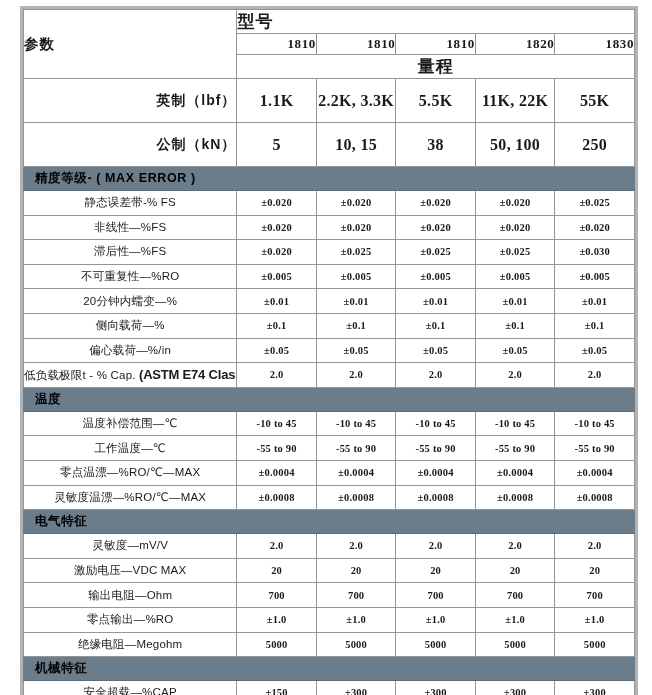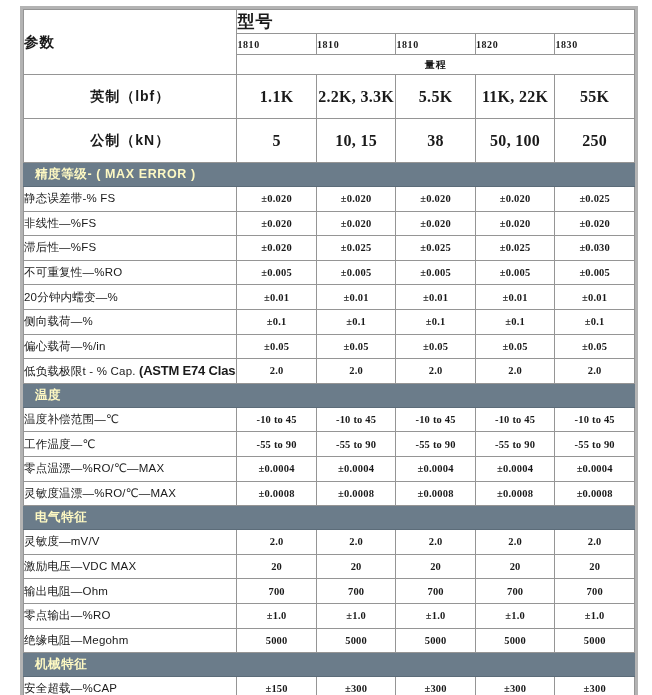--- a/index.html
+++ b/index.html
@@ -55,69 +55,69 @@
     letter-spacing: 1px;
     height: 56px;
   }
   .grp-head {
     font-weight: bold;
     font-size: 17px;
     height: 19px;
     letter-spacing: 1px;
   }
   .model-cell {
-    text-align: left;
-    font-size: 10px;
+    text-align: right;
+    font-size: 13px;
     font-weight: bold;
     letter-spacing: 0.6px;
     height: 20px;
     font-family: "Liberation Serif", "DejaVu Serif", serif;
   }
   .range-head {
     font-weight: bold;
-    font-size: 10px;
+    font-size: 17px;
     text-align: center;
     height: 19px;
     letter-spacing: 1px;
   }
   .big-label {
     font-weight: bold;
     font-size: 14px;
-    text-align: center;
+    text-align: right;
     height: 43px;
     letter-spacing: 1px;
   }
   .big-val {
     text-align: center;
     font-size: 16px;
     font-weight: bold;
     letter-spacing: 0.3px;
     height: 43px;
     font-family: "Liberation Serif", "DejaVu Serif", serif;
   }
   tr.section td {
     background: #6b7c8a;
-    color: #fef9c3;
+    color: #000000;
     font-weight: bold;
     font-size: 12.5px;
     height: 23px;
     padding-left: 11px;
     letter-spacing: 0.6px;
     border-left-color: #6b7c8a;
     border-right-color: #6b7c8a;
     border-top: 1px solid #8d9ba6;
     border-bottom: 1px solid #5c6c79;
     text-align: left;
   }
   td.rowlabel {
     font-size: 11.5px;
     padding-left: 22px;
     height: 23.6px;
     letter-spacing: 0.2px;
-    text-align: left;
+    text-align: center;
     white-space: nowrap;
     overflow: hidden;
     margin-left: 17px;
   }
   td.rowlabel .tiny {
     font-size: 13px;
     letter-spacing: -0.2px;
     font-weight: bold;
   }
   td.val {

